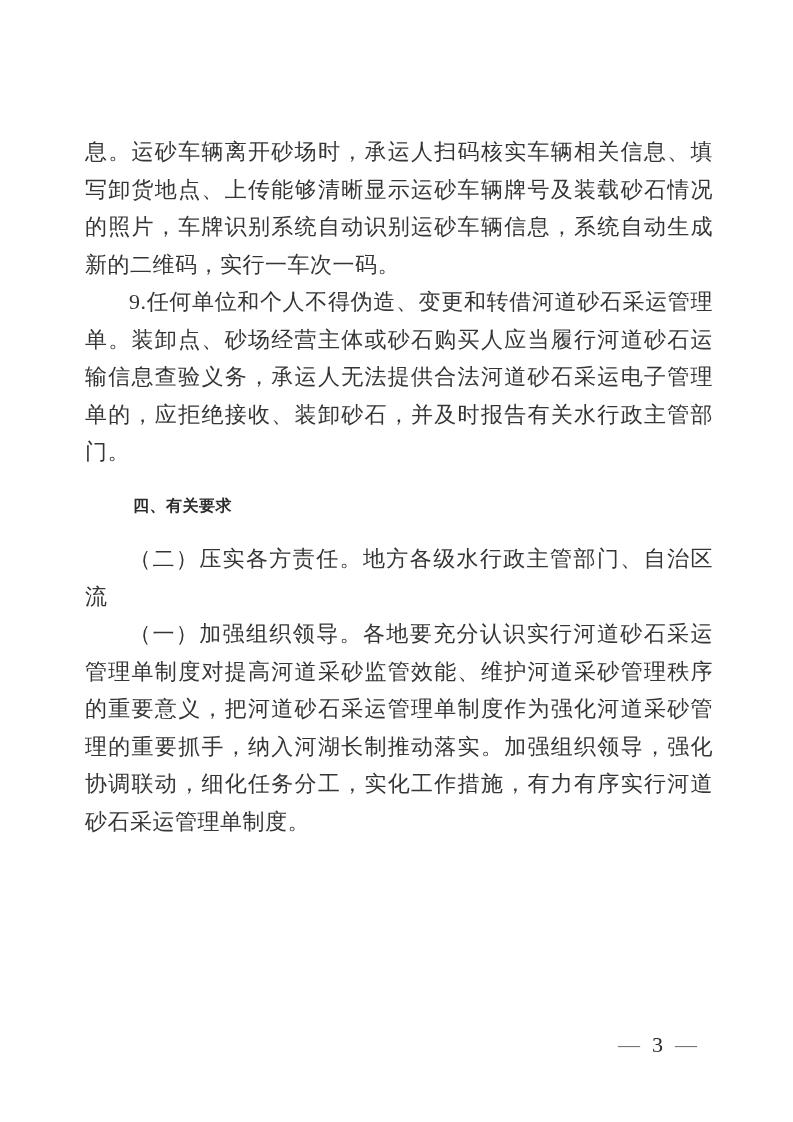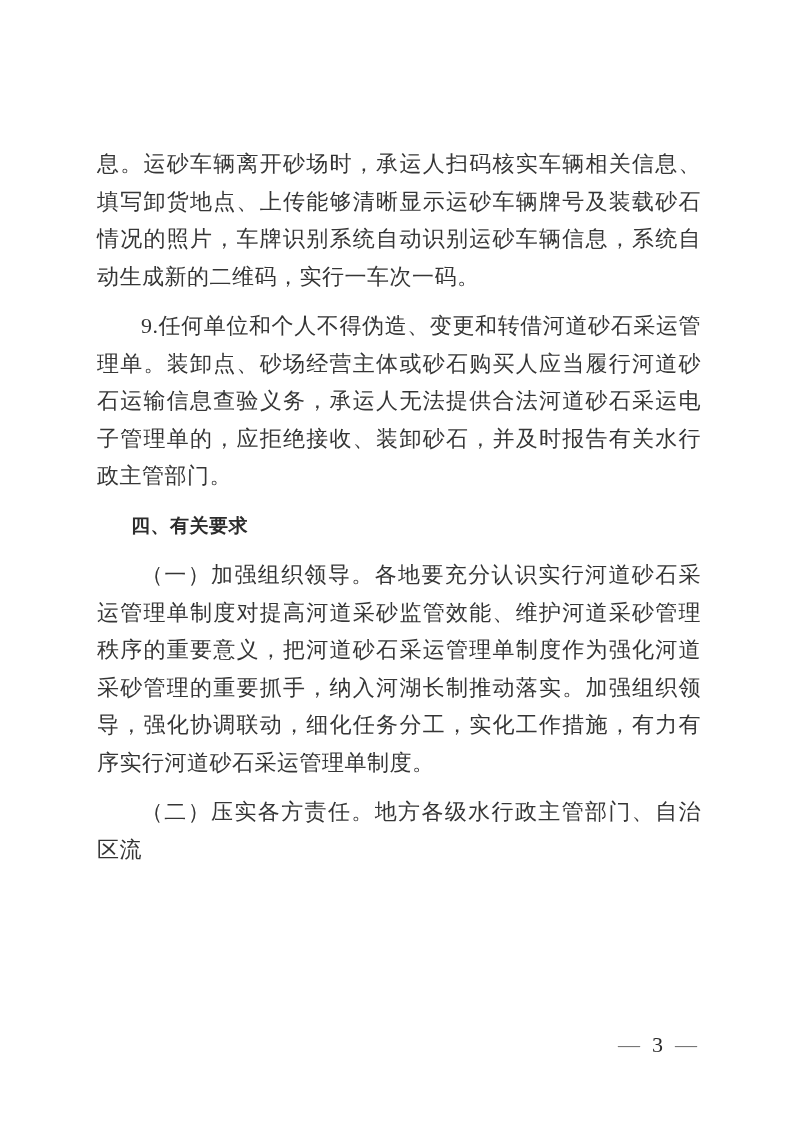--- a/index.html
+++ b/index.html
@@ -21,34 +21,34 @@
     left: 85px;
     top: 133px;
     width: 628px;
     font-size: 22px;
     line-height: 37.5px;
     text-align: justify;
     text-justify: inter-ideograph;
     letter-spacing: 0.5px;
   }
   .para {
-    margin: 12px;
+    margin: 0;
     padding: 0;
     text-indent: 2em;
   }
   .para.no-indent {
     text-indent: 0;
   }
   .section-heading {
-    margin: 8px;
+    margin: 16px;
     padding: 0;
     text-indent: 2em;
     font-family: "Liberation Sans", "DejaVu Sans", sans-serif;
     font-weight: 700;
-    font-size: 19px;
+    font-size: 16px;
     line-height: 37.5px;
     color: #2c2c2c;
     text-align: left;
   }
   .page-footer {
     position: absolute;
     top: 1032px;
     right: 96px;
     font-size: 22px;
     line-height: 26px;
@@ -71,22 +71,22 @@
 
   <div class="text-block">
     <p class="para no-indent">息。运砂车辆离开砂场时，承运人扫码核实车辆相关信息、填写卸货地点、上传能够清晰显示运砂车辆牌号及装载砂石情况的照片，车牌识别系统自动识别运砂车辆信息，系统自动生成新的二维码，实行一车次一码。</p>
 
     <p class="para">9.任何单位和个人不得伪造、变更和转借河道砂石采运管理单。装卸点、砂场经营主体或砂石购买人应当履行河道砂石运输信息查验义务，承运人无法提供合法河道砂石采运电子管理单的，应拒绝接收、装卸砂石，并及时报告有关水行政主管部门。</p>
 
 
 
     <h2 class="section-heading">四、有关要求</h2>
 
+    <p class="para">（二）压实各方责任。地方各级水行政主管部门、自治区流</p>
+
     <p class="para">（一）加强组织领导。各地要充分认识实行河道砂石采运管理单制度对提高河道采砂监管效能、维护河道采砂管理秩序的重要意义，把河道砂石采运管理单制度作为强化河道采砂管理的重要抓手，纳入河湖长制推动落实。加强组织领导，强化协调联动，细化任务分工，实化工作措施，有力有序实行河道砂石采运管理单制度。</p>
-
-    <p class="para">（二）压实各方责任。地方各级水行政主管部门、自治区流</p>
   </div>
 
   <div class="page-footer">
     <span class="footer-dash">—</span><span class="footer-num">3</span><span class="footer-dash">—</span>
   </div>
 
 </div>
 
 </body></html>

